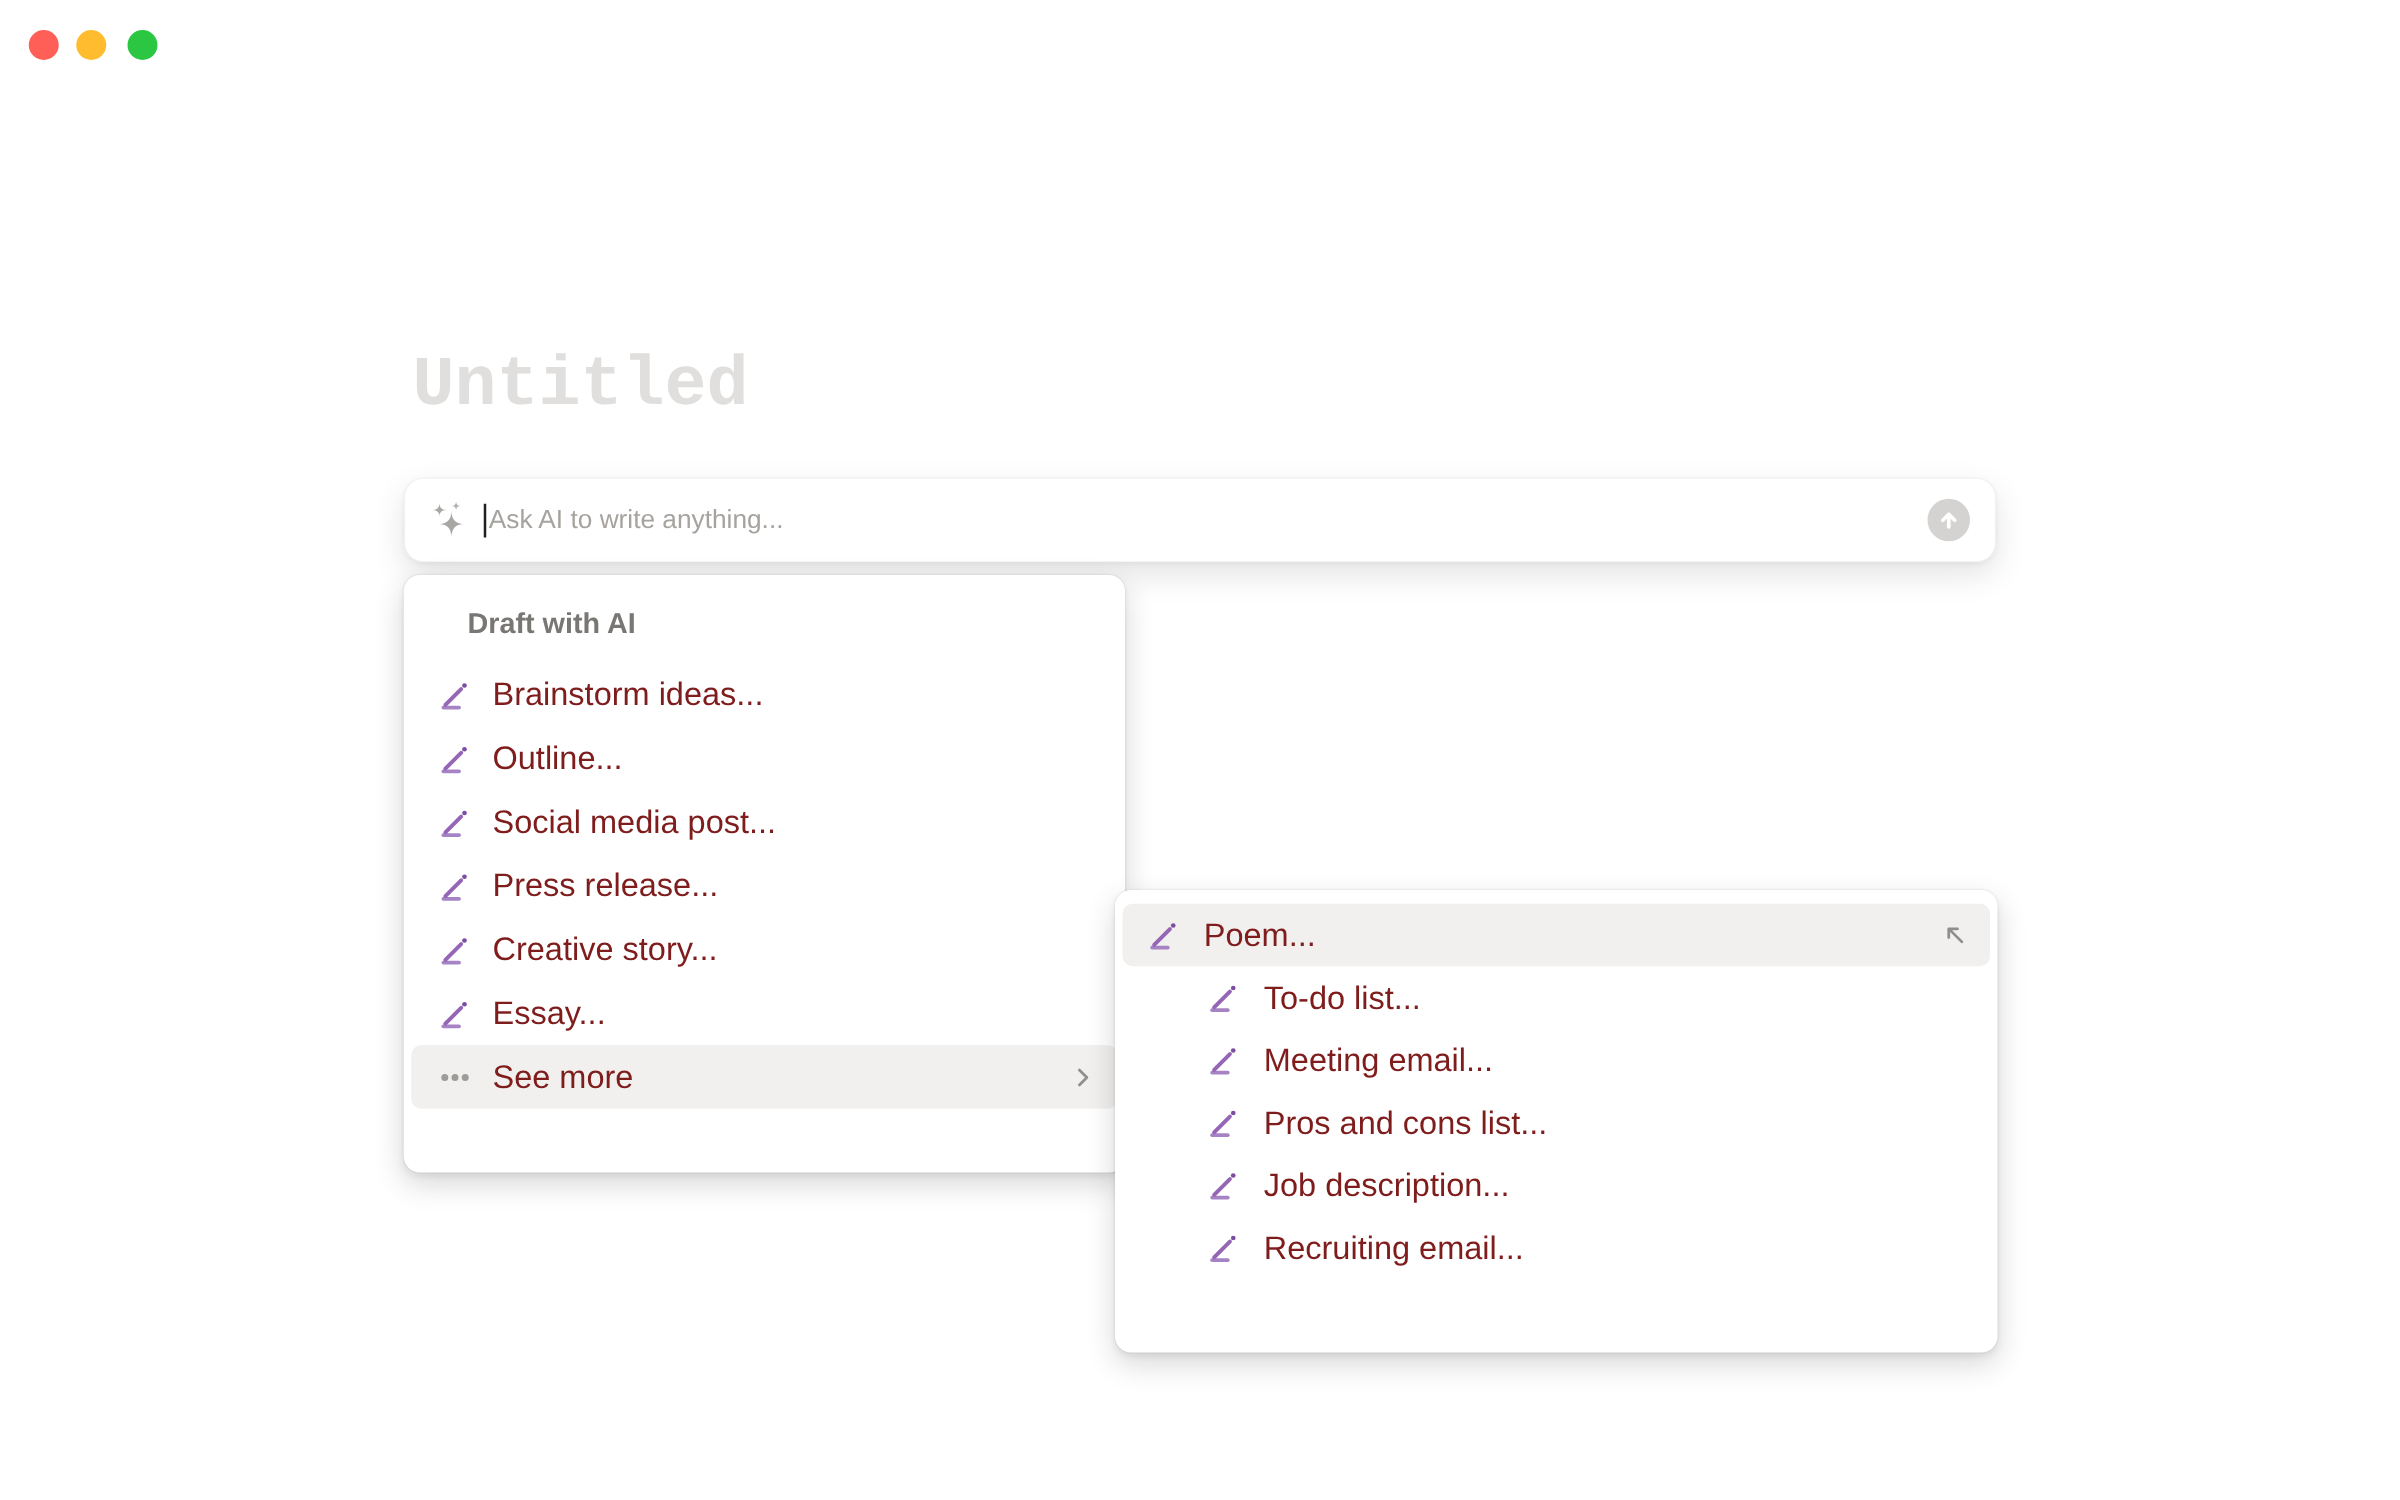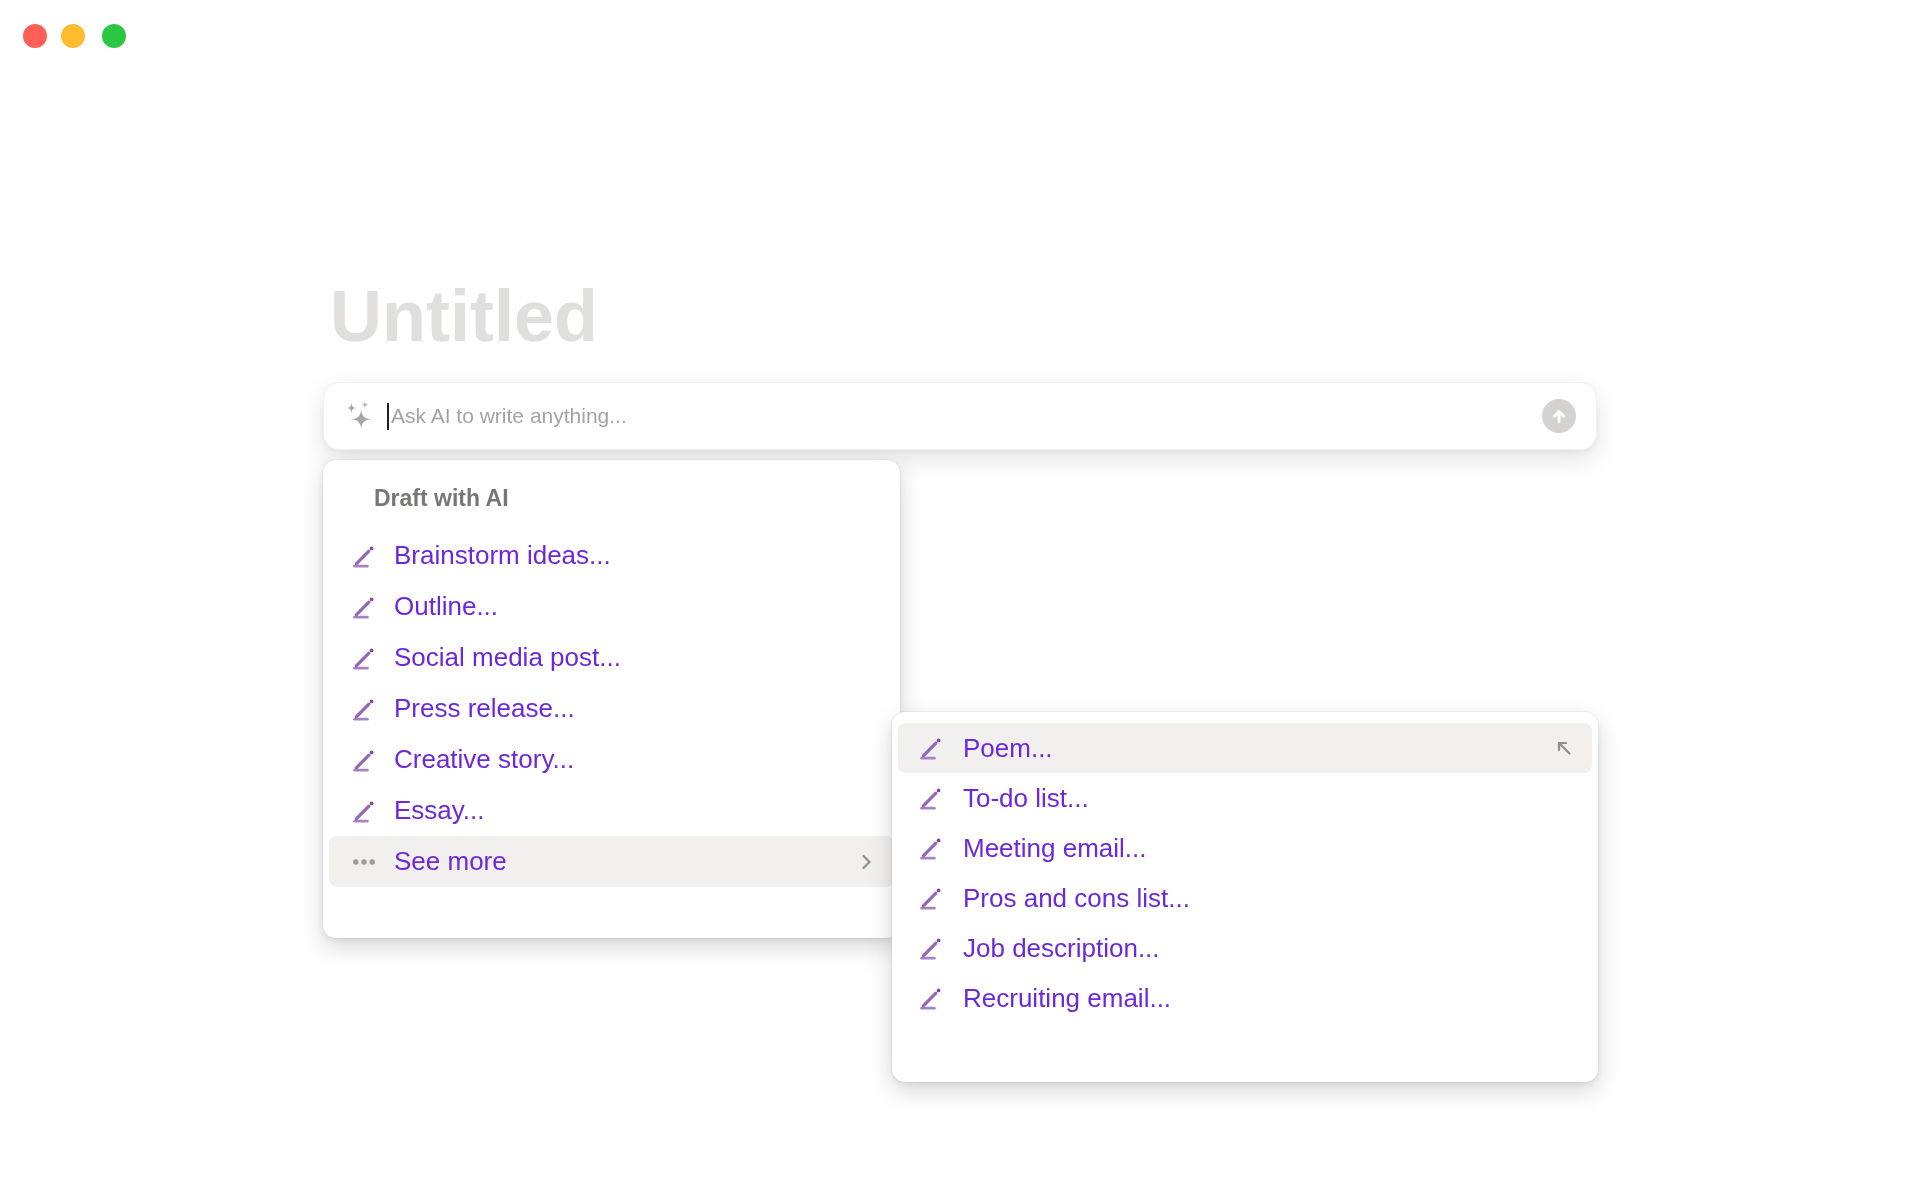--- a/index.html
+++ b/index.html
@@ -10,21 +10,21 @@
     -webkit-font-smoothing:antialiased;
   }
   
   .traffic{position:absolute;top:24px;width:24px;height:24px;border-radius:50%;}
   .tl-close{left:23px;background:#FF5F57;}
   .tl-min{left:61px;background:#FEBC2E;}
   .tl-zoom{left:102px;background:#2BC743;}
   
   .page-title{
     position:absolute;left:330px;top:280px;
-    font-size:72px;font-weight:700;color:#E0DFDD;letter-spacing:0px;line-height:1;
+    font-size:56px;font-weight:700;color:#E0DFDD;letter-spacing:0px;line-height:1;font-family:Liberation Mono, monospace;
   }
   
   .ai-input{
     position:absolute;left:323px;top:382px;width:1274px;height:68px;
     background:#ffffff;border:1px solid rgba(0,0,0,0.055);border-radius:16px;
     box-sizing:border-box;display:flex;align-items:center;
     box-shadow:0 2px 4px rgba(0,0,0,0.04),0 10px 26px rgba(0,0,0,0.11);
     z-index:5;
   }
   .sparkle{width:32px;height:32px;margin-left:19px;flex:0 0 auto;}
@@ -48,30 +48,30 @@
   .panel-draft{left:323px;top:460px;width:577px;height:478px;padding-top:16px;z-index:10;}
   .panel-sub{left:892px;top:712px;width:706px;height:370px;padding-top:11px;z-index:20;}
   .section-label{
     height:44px;margin-bottom:10px;display:flex;align-items:center;
     padding-left:27px;font-size:23px;font-weight:600;color:#787774;margin-left:24px;
   }
   .menu-item{
     display:flex;align-items:center;position:relative;cursor:default;
   }
   .panel-draft .menu-item{height:51px;padding-left:27px;}
-  .panel-sub .menu-item{height:50px;padding-left:25px;}
+  .panel-sub .menu-item{height:50px;padding-left:25px;margin-left:48px;}
   .menu-item.highlight{
     background:#F1F0EE;border-radius:8px;margin:0 6px;
   }
   .panel-draft .menu-item.highlight{padding-left:21px;}
   .panel-sub .menu-item.highlight{padding-left:19px;}
   .row-icon{width:28px;height:28px;flex:0 0 auto;}
   .panel-draft .row-label{margin-left:16px;}
   .panel-sub .row-label{margin-left:18px;}
-  .row-label{font-size:26px;color:#6d28d9;white-space:nowrap;}
+  .row-label{font-size:26px;color:#7f1d1d;white-space:nowrap;}
   .trail-icon{position:absolute;right:16px;top:50%;transform:translateY(-50%);width:24px;height:24px;}
   svg{overflow:visible;}
 </style>
 </head>
 <body>
 
 <svg width="0" height="0" style="position:absolute" aria-hidden="true">
   <defs>
     <g id="def-pencil">
       <line x1="4" y1="20.7" x2="14.8" y2="20.7" stroke="#A683C4" stroke-width="2.5" stroke-linecap="round"></line>

